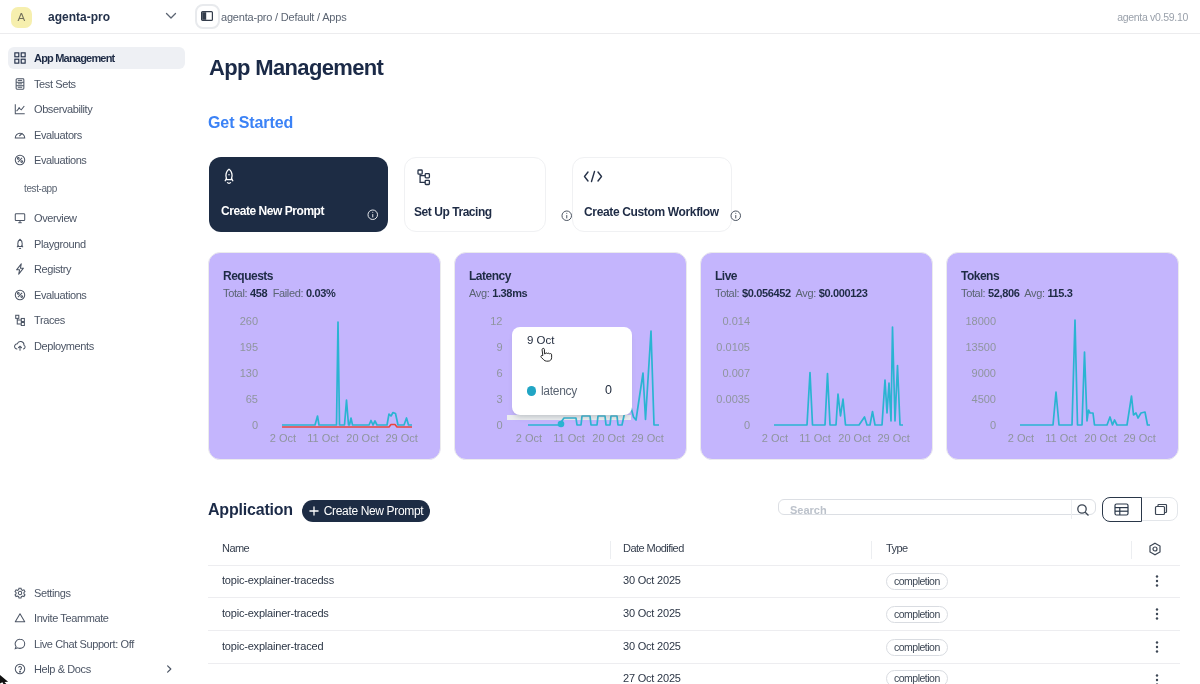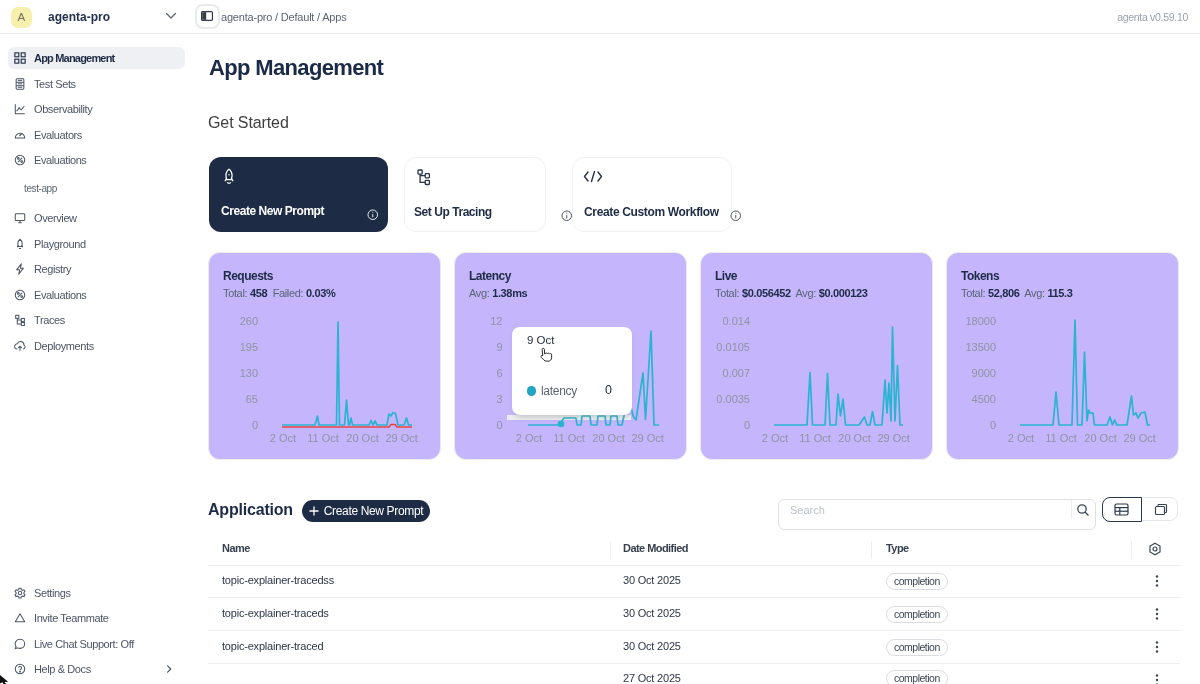--- a/index.html
+++ b/index.html
@@ -16,43 +16,43 @@
 #version { position:absolute; right:12px; top:10.5px; font-size:10.5px; letter-spacing:-0.3px; color:#9aa1ab; }
 
 .mitem { position:absolute; left:8px; width:177px; height:22px; border-radius:6px; font-size:11px; letter-spacing:-0.4px; color:#4c5565; }
 .mitem .ic { position:absolute; left:6px; top:5px; width:12px; height:12px; }
 .mitem .lb { position:absolute; left:26px; top:0; line-height:22px; white-space:nowrap; }
 .mitem.sel { background:#eef0f4; }
 .mitem.sel .lb { color:#1e2b45; font-weight:700; letter-spacing:-0.8px; }
 .seclabel { position:absolute; left:10px; font-size:10px; letter-spacing:-0.4px; color:#5b6472;margin-left:14px; }
 
 #h1 { position:absolute; left:209px; top:54.5px; font-size:22px; letter-spacing:-0.65px; font-weight:700; color:#1b2a47; }
-#h2 { position:absolute; left:208px; top:114px; font-size:16px; letter-spacing:-0.1px; font-weight:400; color:#404040; }
+#h2 { position:absolute; left:208px; top:114px; font-size:16px; letter-spacing:-0.1px; font-weight:700; color:#3b82f6; }
 .gcard { position:absolute; top:157px; height:75px; border-radius:12px; background:#fff; border:1px solid #f0f1f3; }
 .gcard.dark { background:#1d2c44; border:none; }
 .gcard .ttl { position:absolute; left:12px; top:47px; font-size:12px; letter-spacing:-0.45px; font-weight:700; color:#1e2b45; white-space:nowrap; }
 .gcard.dark .ttl { color:#fff; }
 .gcard .gico { position:absolute; left:13px; top:11px; }
 .gcard .info { position:absolute; top:52px; width:11.5px; height:11.5px; }
 
 .ccard { position:absolute; top:252px; width:233px; height:208px; border-radius:12px; background:#c4b5fd; border:1px solid #ebebed; }
 .ccard .ct { position:absolute; left:14px; top:16px; font-size:12px; letter-spacing:-0.5px; font-weight:700; color:#1e2b45; }
 .ccard .cs { position:absolute; left:14px; top:33.5px; font-size:11px; letter-spacing:-0.35px; color:#5a6472; }
 .ccard .cs b { color:#1e2b45; font-weight:700; }
 .ccard svg.plot { position:absolute; left:0; top:0; }
 
 #apph { position:absolute; left:208px; top:501px; font-size:16px; letter-spacing:-0.2px; font-weight:700; color:#1b2a47; }
 #newbtn { position:absolute; left:302px; top:500px; width:128px; height:22px; border-radius:11px; background:#1d2c44; color:#fff; font-size:12px; letter-spacing:-0.35px; line-height:22px; text-align:center; }
-#search { position:absolute; left:778px; top:499px; width:318px; height:31px; border:1px solid #dcdfe4; border-radius:6px; background:#fff; }
+#search { position:absolute; left:778px; top:499px; width:318px; height:16px; border:1px solid #dcdfe4; border-radius:6px; background:#fff;font-weight:bold; }
 #search .ph { position:absolute; left:11px; top:3.5px; font-size:11px; color:#bcc2cb; }
 #search .sep { position:absolute; right:23px; top:0px; width:1px; height:19px; background:#eceef1; }
 #toggles { position:absolute; left:1103px; top:497px; width:75px; height:24px; border:1px solid #e3e6ea; border-radius:8px; background:#fff; }
 #tleft { position:absolute; left:1102px; top:496.5px; width:39.5px; height:25px; border:1.5px solid #2a3749; border-radius:8px 0 0 8px; background:#fff; z-index:2; }
 
-.th { position:absolute; font-size:11px; letter-spacing:-0.55px; font-weight:700; color:#37404f; }
+.th { position:absolute; font-size:11px; letter-spacing:-0.55px; font-weight:400; color:#37404f; }
 .td { position:absolute; font-size:11px; letter-spacing:-0.2px; color:#2c3646; }
 .rowline { position:absolute; left:208px; width:972px; height:1px; background:#ededf0; }
 .colsep { position:absolute; top:541px; width:1px; height:18px; background:#eceef1; }
 .tag { position:absolute; height:17px; border:1px solid #d9dce1; border-radius:8.5px; font-size:10.5px; letter-spacing:-0.5px; color:#3c4654; line-height:15px; padding:0 7px; background:#fff; }
 .dots { position:absolute; left:1150px; width:14px; height:14px; }
 </style>
 </head>
 <body>
 <div id="topbar">
   <div id="avatar">A</div>

